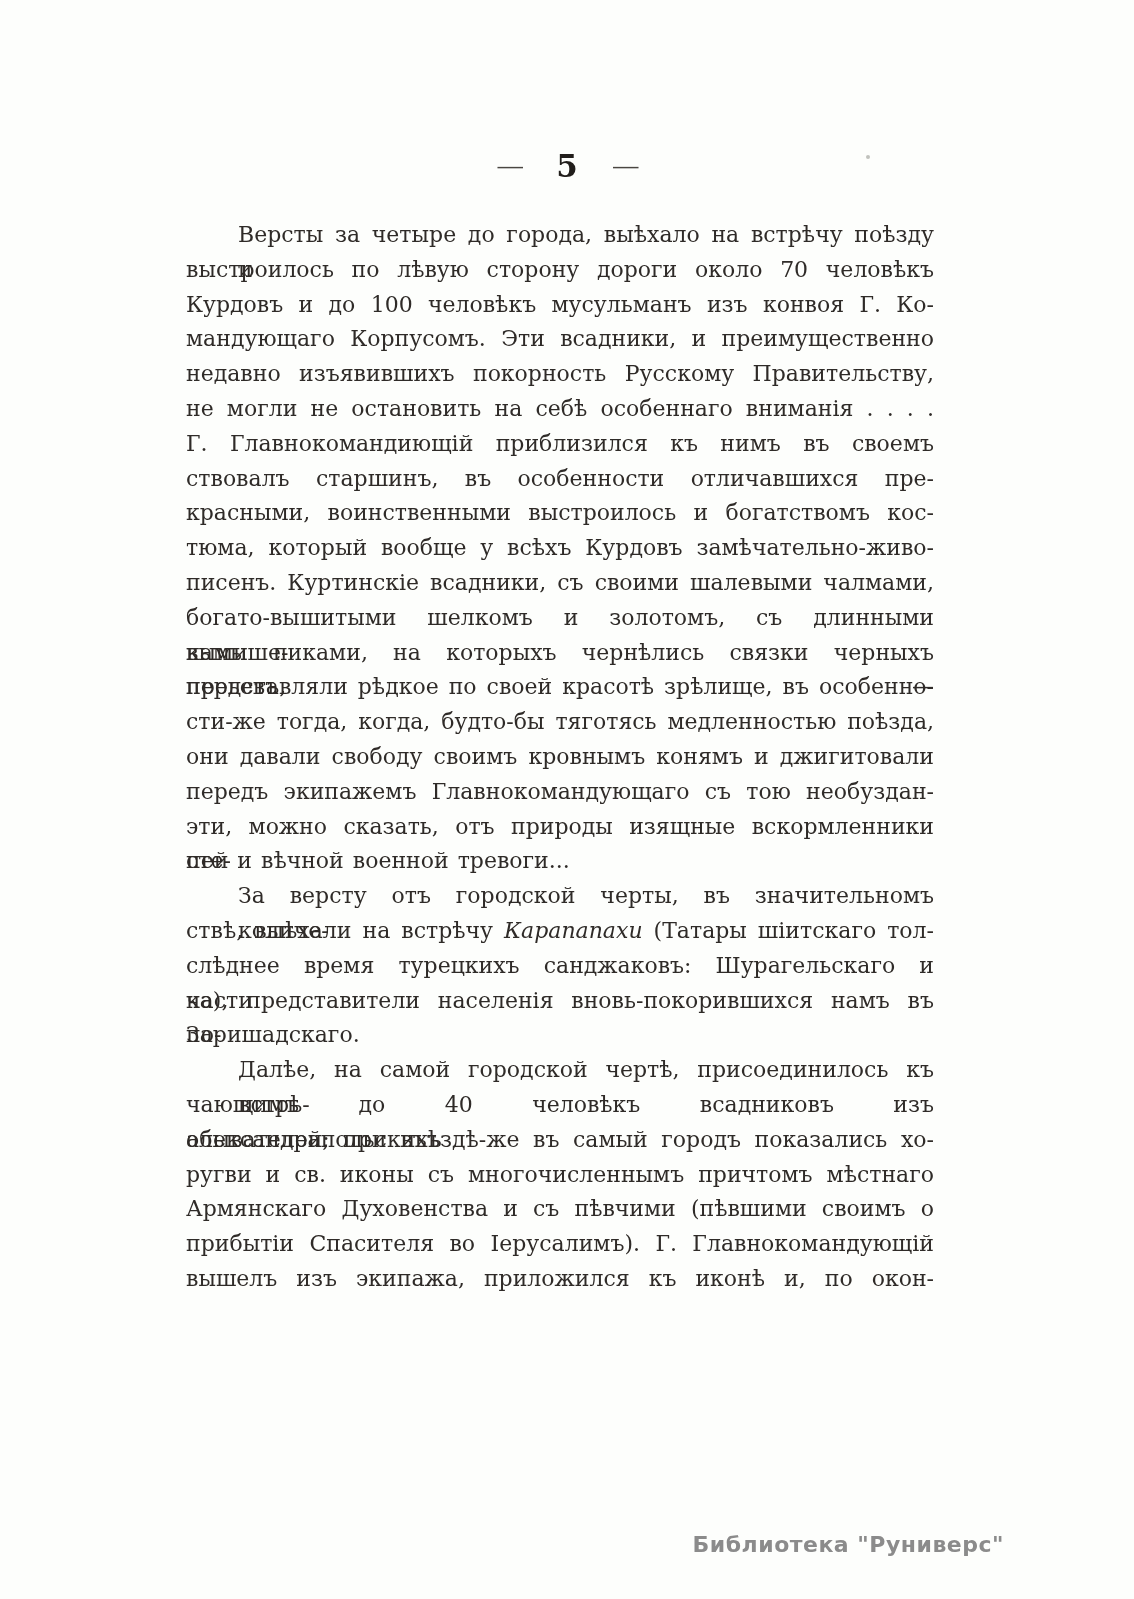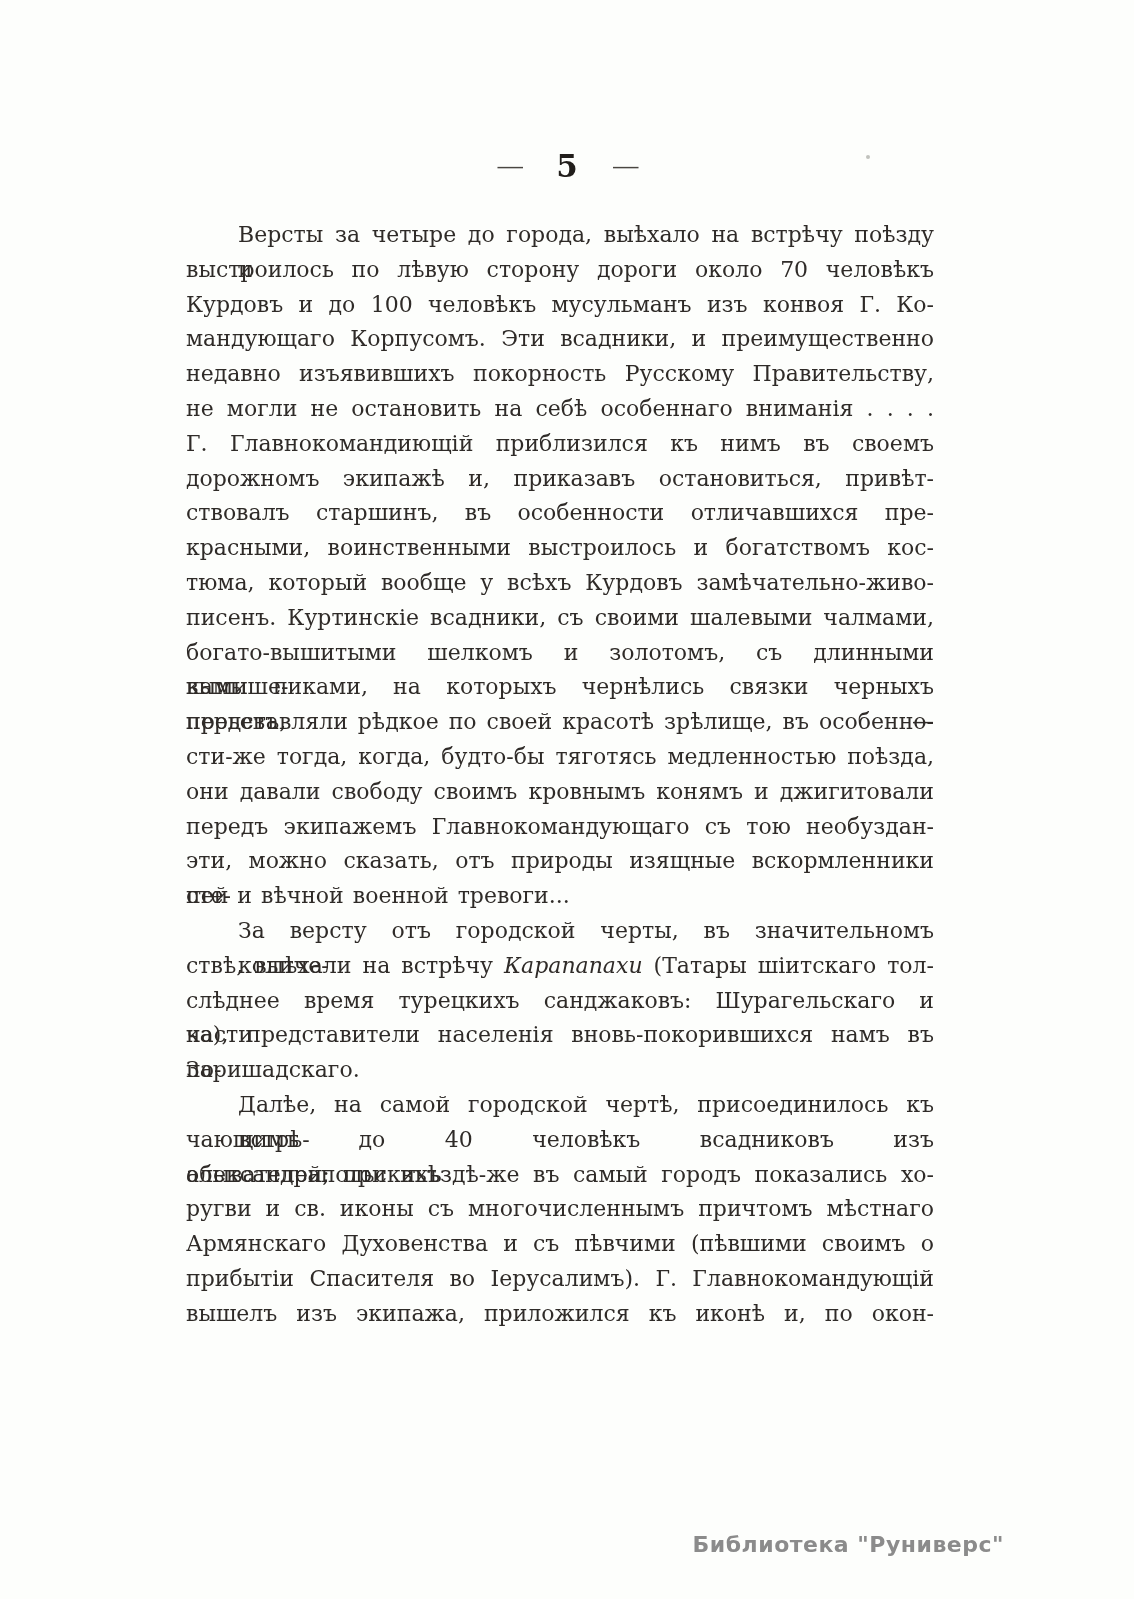--- a/index.html
+++ b/index.html
@@ -94,21 +94,20 @@
   <div class="body-text">
 
     <div>
       <div class="line indent">Версты за четыре до города, выѣхало на встрѣчу поѣзду и</div>
       <div class="line">выстроилось по лѣвую сторону дороги около 70 человѣкъ</div>
       <div class="line">Курдовъ и до 100 человѣкъ мусульманъ изъ конвоя Г. Ко-</div>
       <div class="line">мандующаго Корпусомъ. Эти всадники, и преимущественно</div>
       <div class="line">недавно изъявившихъ покорность Русскому Правительству,</div>
       <div class="line">не могли не остановить на себѣ особеннаго вниманія . . . .</div>
       <div class="line">Г. Главнокомандиющій приблизился къ нимъ въ своемъ</div>
-      <div class="line">дорожномъ экипажѣ и, приказавъ остановиться, привѣт-</div>
       <div class="line">ствовалъ старшинъ, въ особенности отличавшихся пре-</div>
       <div class="line">красными, воинственными выстроилось и богатствомъ кос-</div>
       <div class="line">тюма, который вообще у всѣхъ Курдовъ замѣчательно-живо-</div>
       <div class="line">писенъ. Куртинскіе всадники, съ своими шалевыми чалмами,</div>
       <div class="line">богато-вышитыми шелкомъ и золотомъ, съ длинными камыше-</div>
       <div class="line">выми пиками, на которыхъ чернѣлись связки черныхъ перьевъ, —</div>
       <div class="line">представляли рѣдкое по своей красотѣ зрѣлище, въ особенно-</div>
       <div class="line">сти-же тогда, когда, будто-бы тяготясь медленностью поѣзда,</div>
       <div class="line">они давали свободу своимъ кровнымъ конямъ и джигитовали</div>
       <div class="line">передъ экипажемъ Главнокомандующаго съ тою необуздан-</div>

